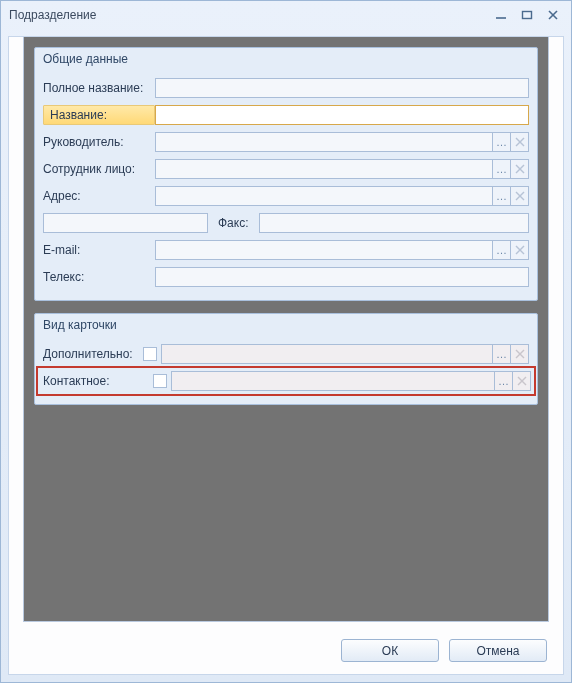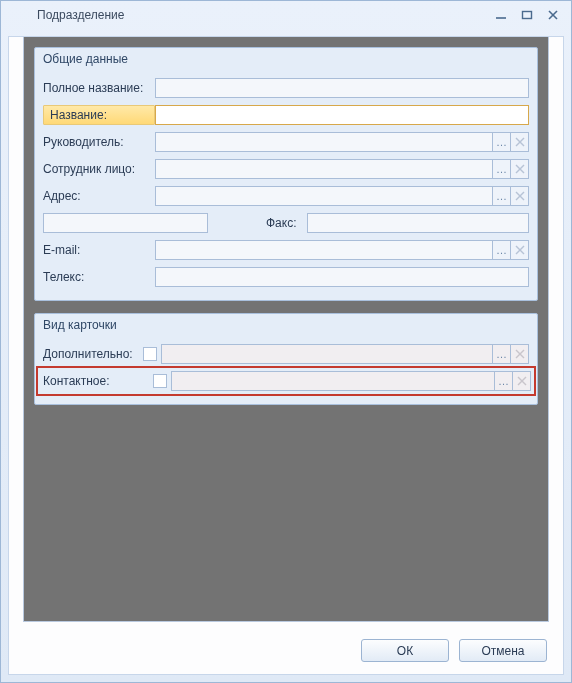--- a/index.html
+++ b/index.html
@@ -8,21 +8,20 @@
     width: 572px; height: 683px;
     font-family: "Segoe UI", Tahoma, Arial, sans-serif;
     font-size: 12px;
     color: #2b2b2b;
     background: #fff;
   }
   .window {
     width: 572px; height: 683px;
     background: linear-gradient(#eaf1fb, #dfe9f6);
     border: 1px solid #9db7d6;
-    padding-left: 28px;
   }
   .titlebar {
     height: 28px;
     display: flex;
     align-items: center;
     padding: 0 8px;
     color: #3b4a5f;
   }
   .titlebar .title { flex: 1; font-size: 12px; }
   .tb-btn {
@@ -142,21 +141,20 @@
     display: flex; align-items: center; justify-content: center;
     color: #6b87a8;
     cursor: pointer;
     font-size: 11px;
   }
   .btn-sq.clear { color: #a8b7cc; }
   .btn-sq svg { display:block; }
   .midlbl {
     padding: 0 10px;
     color: #2b3c55;
-    margin-left: 48px;
   }
   .chk {
     width: 14px; height: 14px;
     border: 1px solid #a9bdd8;
     background: #fff;
     margin-right: 4px;
     flex: 0 0 14px;
   }
   .row.highlight {
     outline: 2px solid #c43a2f;
@@ -166,21 +164,21 @@
     margin-left: -4px; margin-right: -4px;
   }
   .row.highlight .lbl { margin-left: 2px; width:110px; flex:0 0 110px;}
   .footer {
     position: absolute;
     right: 16px; bottom: 12px;
     display: flex;
     gap: 10px;
   }
   .ft-btn {
-    width: 88px; height: 23px;
+    width: 98px; height: 23px;
     border: 1px solid #9cb4d2;
     background: linear-gradient(#fcfdfe, #e2ebf6);
     border-radius: 3px;
     color: #2b3c55;
     font-size: 12px;
     cursor: pointer;
     text-align: center;
   }
   .card-group .txt { background:#f1eef1; }
   .card-group .btn-sq { background:#f1eef1; }

